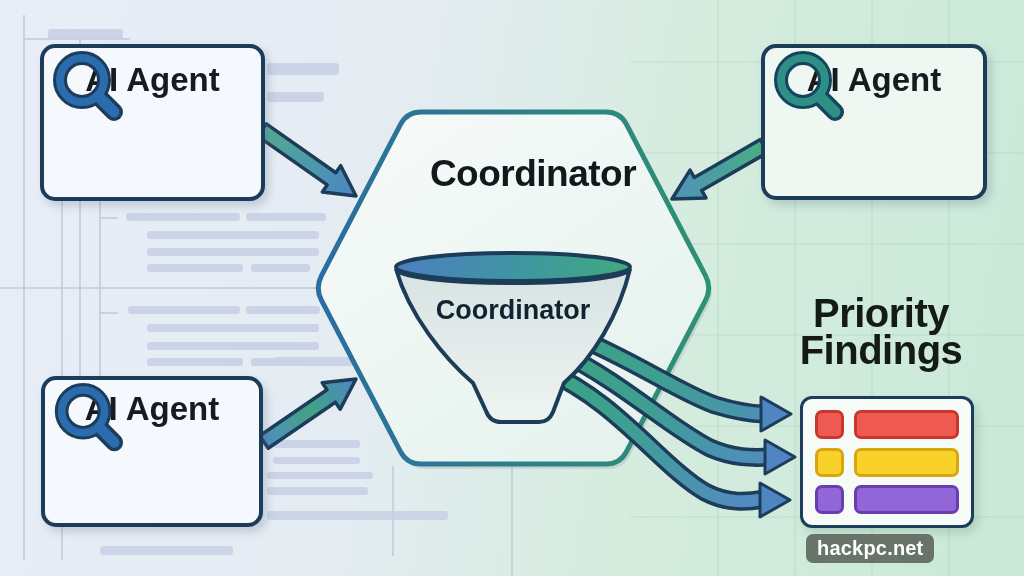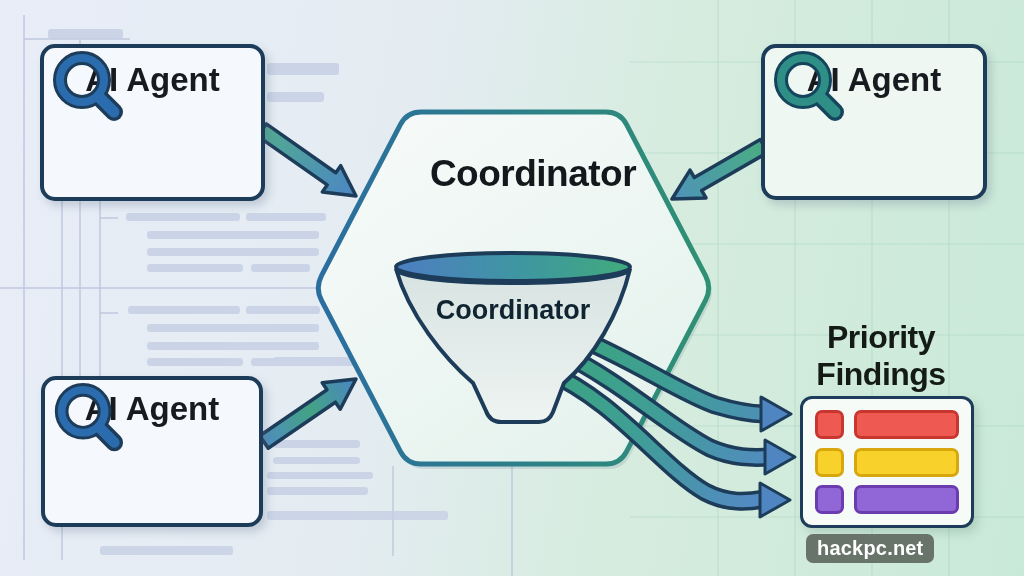--- a/index.html
+++ b/index.html
@@ -15,21 +15,21 @@
     display:flex;flex-direction:column;align-items:center;
     box-shadow:4px 5px 8px rgba(96,115,140,.28);
   }
   .agent-box.blue-fill{background:#f5f8fc;}
   .agent-box.mint-fill{background:#eef7f2;}
   .agent-label{font-size:33px;font-weight:700;color:#171b20;margin-top:12px;line-height:40px;}
   .mag-icon{margin-top:2px;}
   .overlay-text{position:absolute;text-align:center;font-weight:700;color:#13181d;}
   .coordinator-text{left:413px;top:153px;width:240px;font-size:37px;line-height:42px;letter-spacing:-.5px;}
   .funnel-text{left:428px;top:294px;width:170px;font-size:27px;line-height:33px;color:#0f2430;}
-  .priority-title{left:791px;top:319px;width:180px;font-size:32px;line-height:37px;color:#141a16;letter-spacing:-.5px;}
+  .priority-title{left:791px;top:295px;width:180px;font-size:40px;line-height:37px;color:#141a16;letter-spacing:-.5px;}
   .priority-card{
     position:absolute;left:800px;top:396px;width:174px;height:132px;box-sizing:border-box;
     background:#f7fbf8;border:3.5px solid #1d3c59;border-radius:12px;
     padding:11px 12px;display:flex;flex-direction:column;justify-content:space-between;
     box-shadow:4px 5px 8px rgba(96,130,115,.25);
   }
   .priority-row{display:flex;gap:10px;height:29px;}
   .p-chip{width:29px;height:100%;box-sizing:border-box;border:3px solid;border-radius:7px;}
   .p-bar{flex:1;height:100%;box-sizing:border-box;border:3px solid;border-radius:7px;}
   .watermark{

